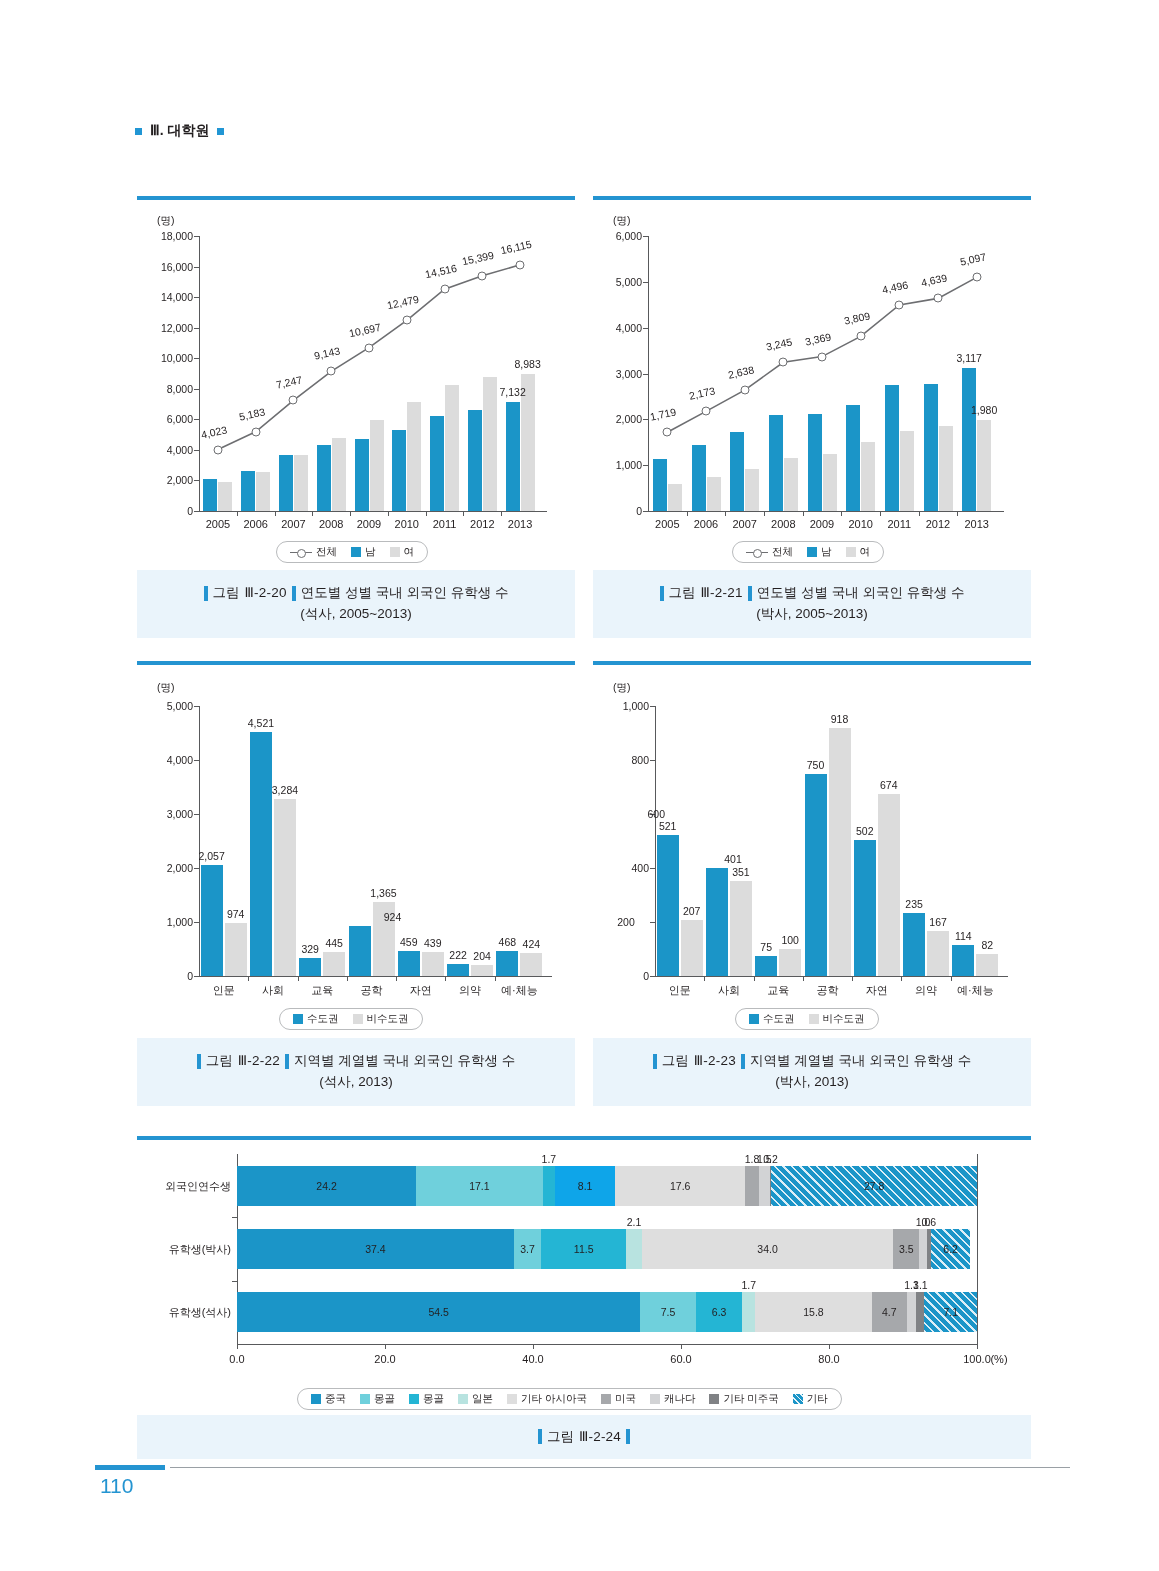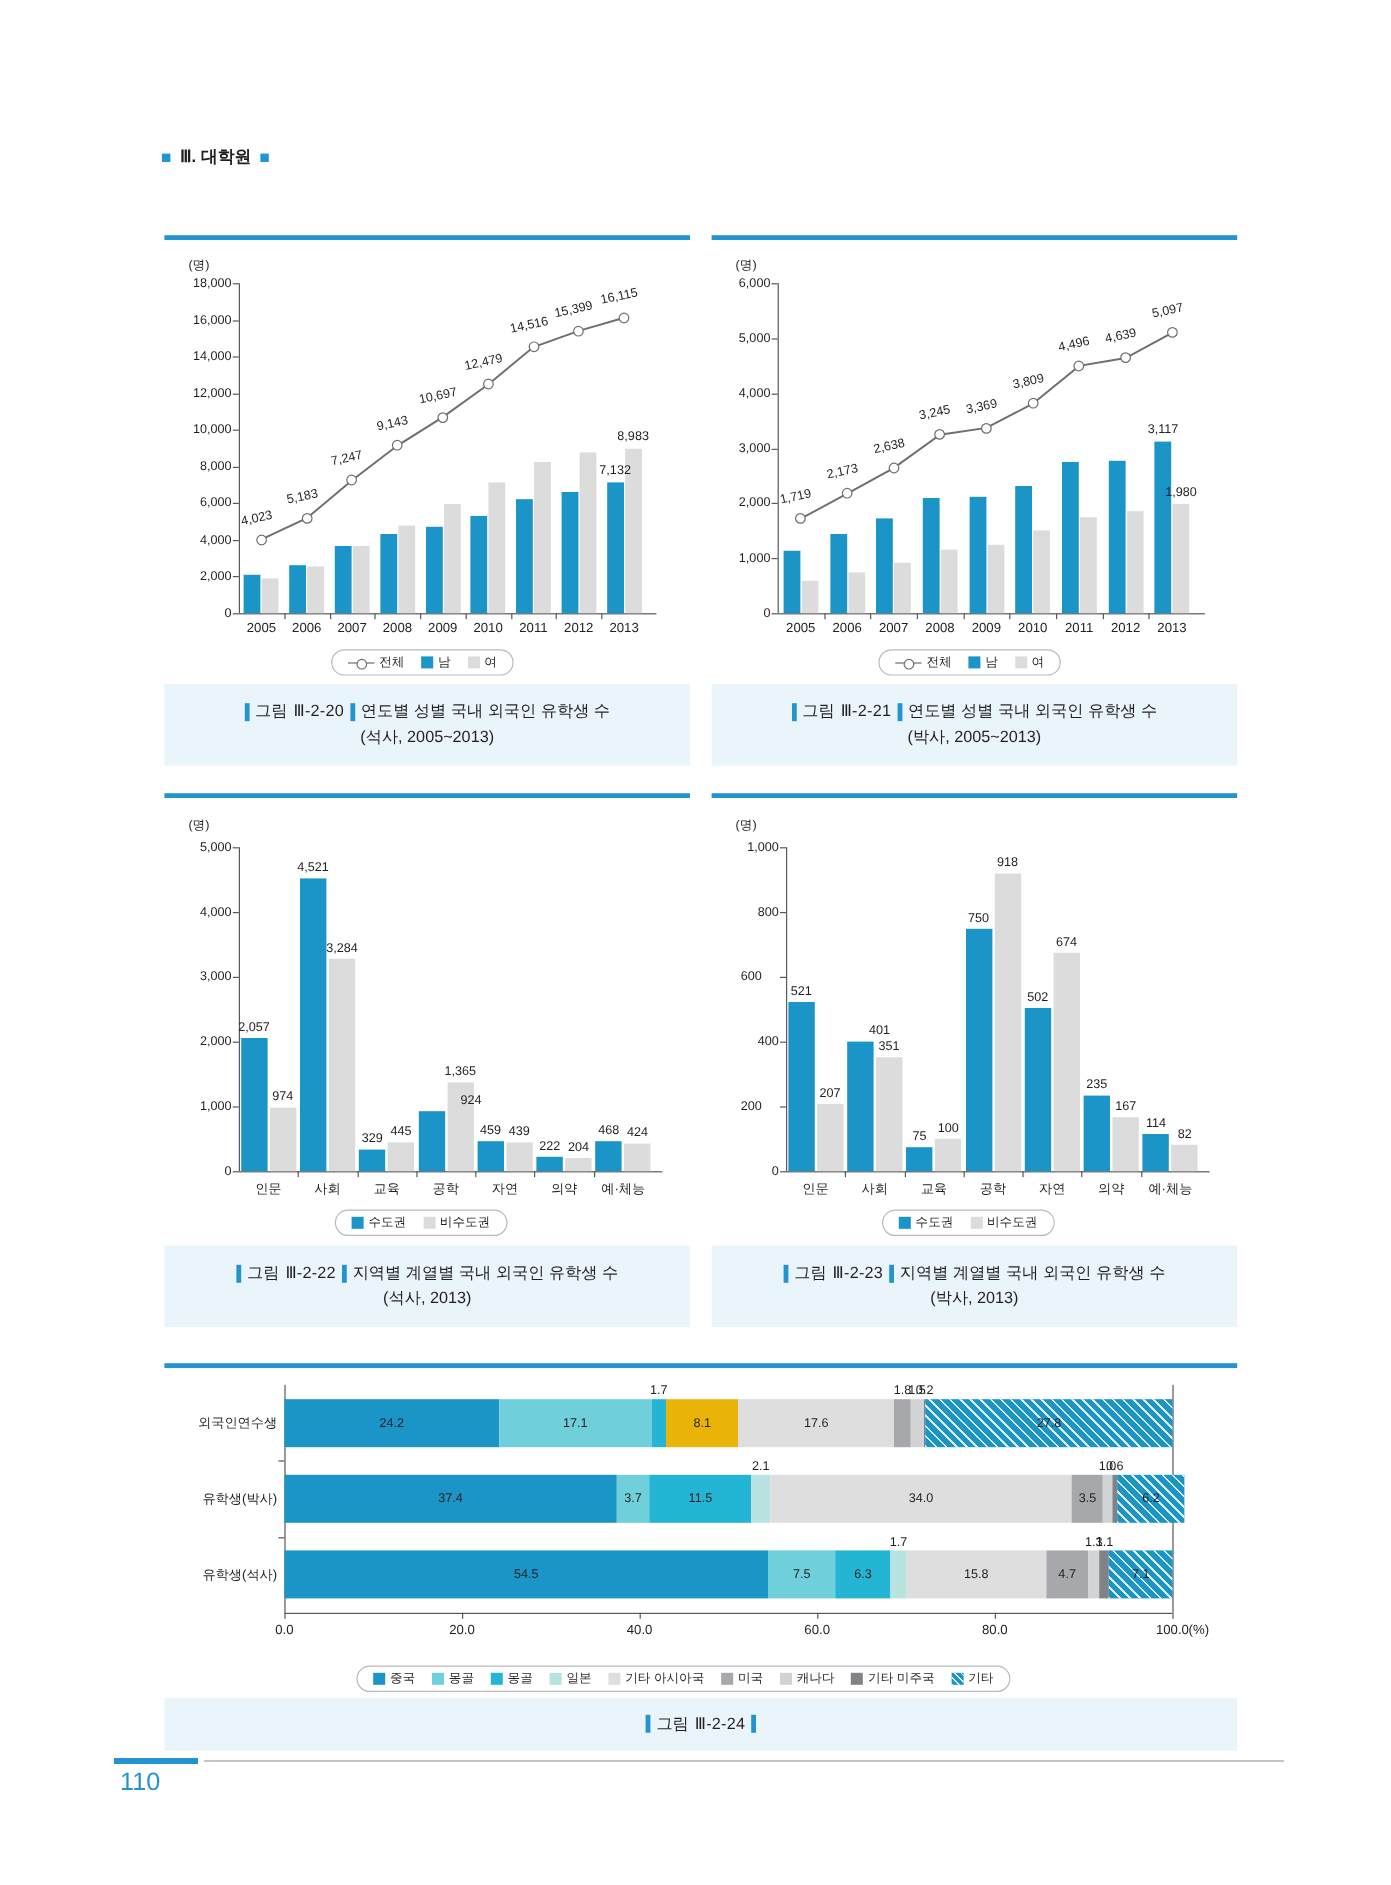--- a/index.html
+++ b/index.html
@@ -433,21 +433,21 @@
     <div class="plot" id="p23" style="left:0; top:0; width:438px; height:350px;">
         <div class="axis-line" style="left:62px;top:45px;width:1px;height:270px;"></div>
         <div class="axis-line" style="left:62px;top:315px;width:353px;height:1px;"></div>
         <div class="tick" style="left:57px;top:315px;"></div>
         <div class="ytick-label" style="left:10px;top:315px;width:46px;">0</div>
         <div class="tick" style="left:57px;top:261px;"></div>
         <div class="ytick-label" style="left:10px;top:261px;width:46px;text-align:center;">200</div>
         <div class="tick" style="left:57px;top:207px;"></div>
         <div class="ytick-label" style="left:10px;top:207px;width:46px;">400</div>
         <div class="tick" style="left:57px;top:153px;"></div>
-        <div class="ytick-label" style="left:10px;top:153px;width:46px;text-align:center;">600</div>
+        <div class="ytick-label" style="left:26px;top:153px;width:46px;">600</div>
         <div class="tick" style="left:57px;top:99px;"></div>
         <div class="ytick-label" style="left:10px;top:99px;width:46px;">800</div>
         <div class="tick" style="left:57px;top:45px;"></div>
         <div class="ytick-label" style="left:10px;top:45px;width:46px;">1,000</div>
         <div class="xcat" style="left:62px;top:322px;width:49.285714285714285px;">인문</div>
         <div class="xcat" style="left:111.28571428571428px;top:322px;width:49.285714285714285px;">사회</div>
         <div class="tick" style="left:111.28571428571428px;top:315px;height:5px;width:1px;"></div>
         <div class="xcat" style="left:160.57142857142856px;top:322px;width:49.285714285714285px;">교육</div>
         <div class="tick" style="left:160.57142857142856px;top:315px;height:5px;width:1px;"></div>
         <div class="xcat" style="left:209.85714285714286px;top:322px;width:49.285714285714285px;">공학</div>
@@ -517,21 +517,21 @@
         <div class="axis-line" style="left:100px;top:208px;width:740px;height:1px;"></div>
         <div class="sb-row-label" style="left:8px;top:49.66666666666667px;width:86px;">외국인연수생</div>
         <div class="seg" style="left:100px;top:29.666666666666668px;width:179.07999999999998px;height:40px;background:#1b95c8;">
           <span>24.2</span>
         </div>
         <div class="seg" style="left:279.08px;top:29.666666666666668px;width:126.54px;height:40px;background:#6fd0dc;">
           <span>17.1</span>
         </div>
         <div class="seg" style="left:405.62px;top:29.666666666666668px;width:12.58px;height:40px;background:#24b5d4;"></div>
         <div class="out-label" style="left:411.91px;top:16.666666666666668px;">1.7</div>
-        <div class="seg" style="left:418.2px;top:29.666666666666668px;width:59.940000000000005px;height:40px;background:#eab308;">
+        <div class="seg" style="left:418.2px;top:29.666666666666668px;width:59.940000000000005px;height:40px;background:#0ea5e9;">
           <span>8.1</span>
         </div>
         <div class="seg" style="left:478.14px;top:29.666666666666668px;width:130.24px;height:40px;background:#dedede;">
           <span>17.6</span>
         </div>
         <div class="seg" style="left:608.3800000000001px;top:29.666666666666668px;width:13.320000000000002px;height:40px;background:#a6a8ab;"></div>
         <div class="out-label" style="left:615.0400000000001px;top:16.666666666666668px;">1.8</div>
         <div class="seg" style="left:621.6999999999999px;top:29.666666666666668px;width:11.1px;height:40px;background:#d2d3d5;"></div>
         <div class="out-label" style="left:627.2499999999999px;top:16.666666666666668px;">1.5</div>
         <div class="seg" style="left:632.8px;top:29.666666666666668px;width:1.48px;height:40px;background:#808285;"></div>
@@ -555,21 +555,21 @@
         <div class="seg" style="left:504.78000000000003px;top:93.00000000000001px;width:251.60000000000002px;height:40px;background:#dedede;">
           <span>34.0</span>
         </div>
         <div class="seg" style="left:756.38px;top:93.00000000000001px;width:25.900000000000002px;height:40px;background:#a6a8ab;">
           <span>3.5</span>
         </div>
         <div class="seg" style="left:782.2800000000001px;top:93.00000000000001px;width:7.4px;height:40px;background:#d2d3d5;"></div>
         <div class="out-label" style="left:785.9800000000001px;top:80.00000000000001px;">1.0</div>
         <div class="seg" style="left:789.6800000000001px;top:93.00000000000001px;width:4.44px;height:40px;background:#808285;"></div>
         <div class="out-label" style="left:791.9000000000001px;top:80.00000000000001px;">0.6</div>
-        <div class="seg hatched" style="left:794.12px;top:93.00000000000001px;width:56px;height:40px;">
+        <div class="seg hatched" style="left:794.12px;top:93.00000000000001px;width:39px;height:40px;">
           <span>6.2</span>
         </div>
         <div class="sb-row-label" style="left:8px;top:176.33333333333334px;width:86px;">유학생(석사)</div>
         <div class="tick" style="left:95px;top:144.66666666666669px;"></div>
         <div class="seg" style="left:100px;top:156.33333333333334px;width:403.3px;height:40px;background:#1b95c8;">
           <span>54.5</span>
         </div>
         <div class="seg" style="left:503.3px;top:156.33333333333334px;width:55.5px;height:40px;background:#6fd0dc;">
           <span>7.5</span>
         </div>

